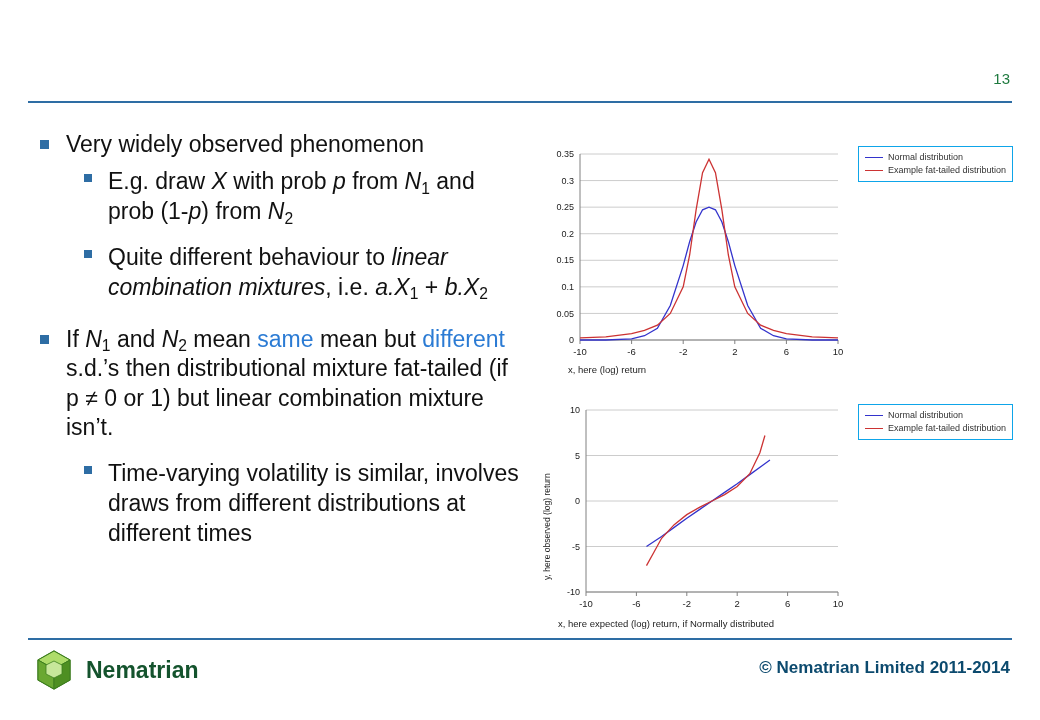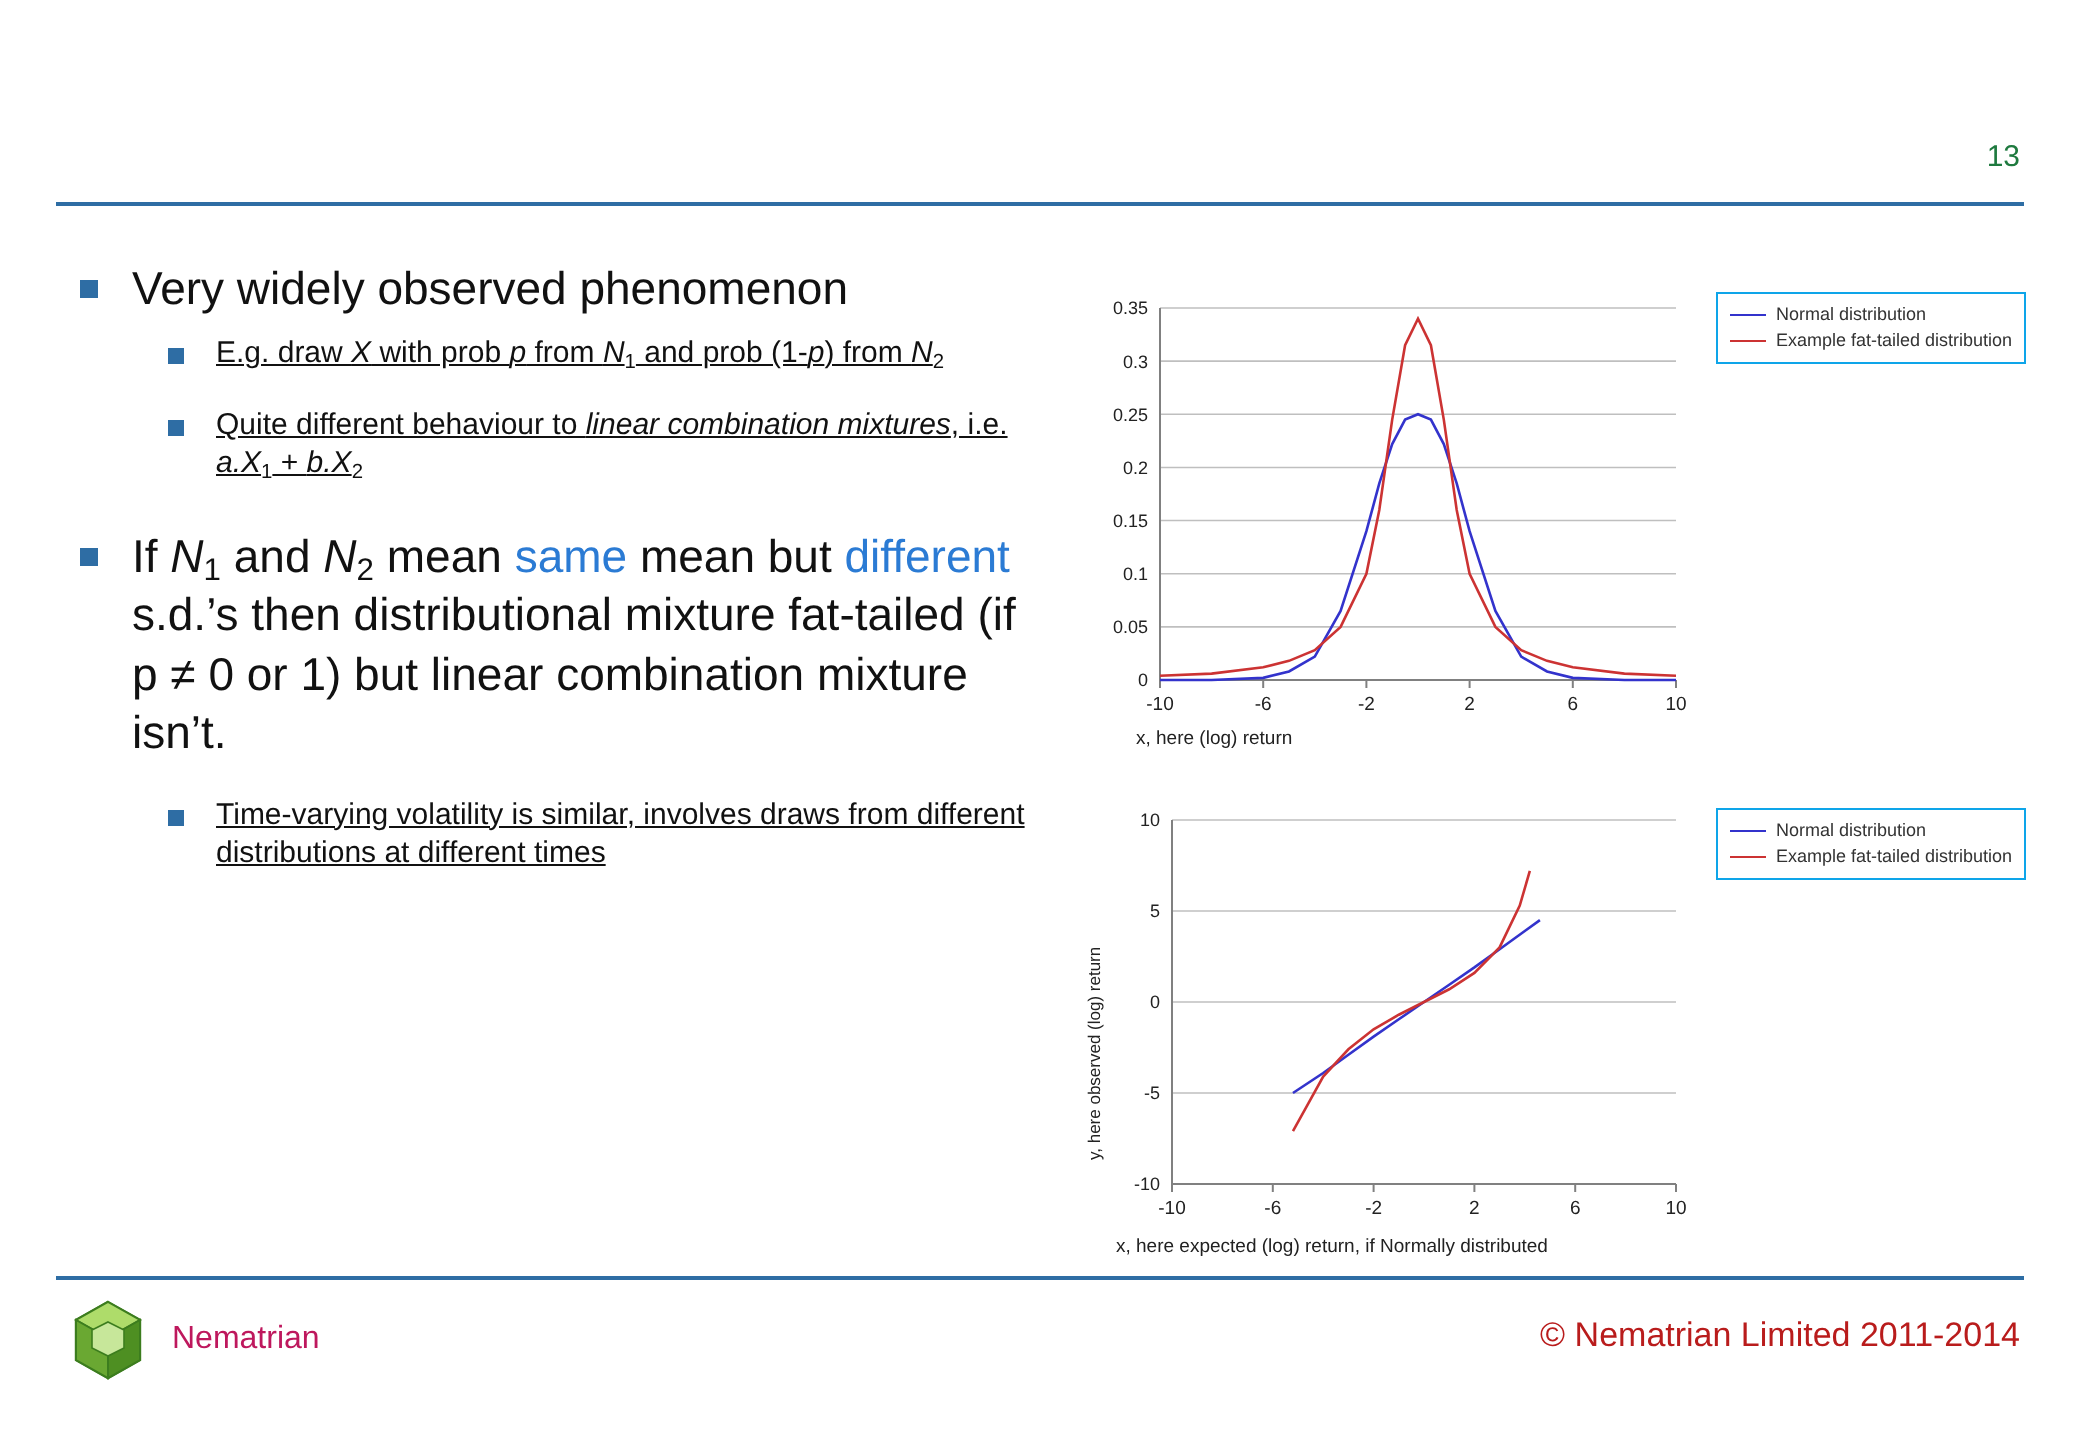--- a/index.html
+++ b/index.html
@@ -57,24 +57,23 @@
     content: "";
     position: absolute;
     left: 8px; top: 10px;
     width: 9px; height: 9px;
     background: #2e6da4;
   }
   .bullet-l2 {
     position: relative;
     padding-left: 34px;
     margin: 8px 0 8px 42px;
-    font-size: 15px;
+    font-size: 23px;
     line-height: 1.3;
     color: #111111;
-    text-decoration: underline;
   }
   .bullet-l2::before {
     content: "";
     position: absolute;
     left: 10px; top: 7px;
     width: 8px; height: 8px;
     background: #2e6da4;
   }
   .gap-top { margin-top: 22px; }
   .gap-top-sm { margin-top: 16px; }
@@ -123,30 +122,30 @@
     width: 984px; height: 2px;
     background: #2e6da4;
   }
   .logo-wrap {
     position: absolute;
     left: 32px; top: 648px;
     display: flex; align-items: center;
   }
   .logo-name {
     margin-left: 10px;
-    font-size: 16px;
-    font-weight: normal;
-    color: #be185d;
+    font-size: 23px;
+    font-weight: bold;
+    color: #14532d;
   }
   .copyright {
     position: absolute;
     right: 30px; top: 658px;
     font-size: 17px;
-    font-weight: normal;
-    color: #b91c1c;
+    font-weight: bold;
+    color: #0c4a6e;
   }
 </style>
 </head>
 <body>
 
 <div class="slide">
 
   <div class="page-number">13</div>
   <div class="header-rule"></div>
 

